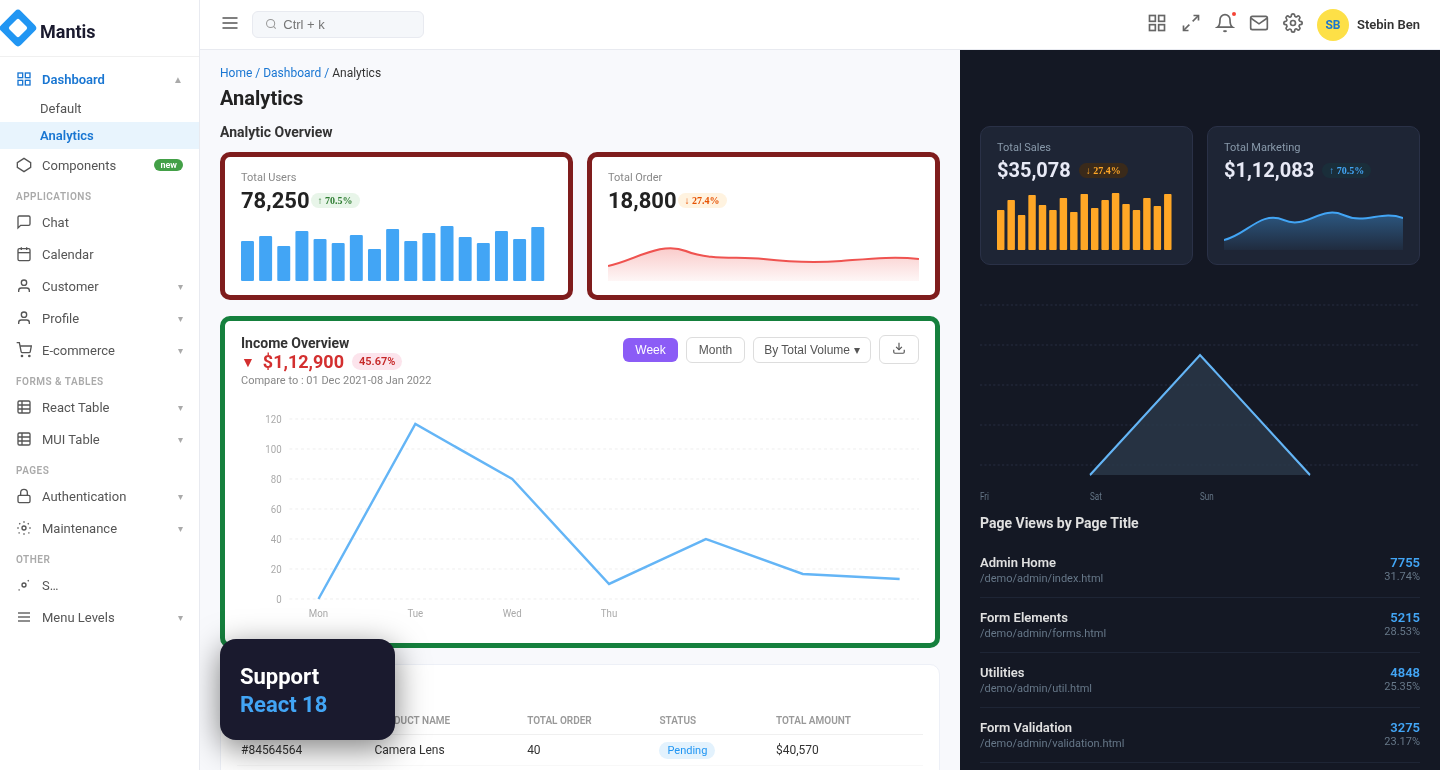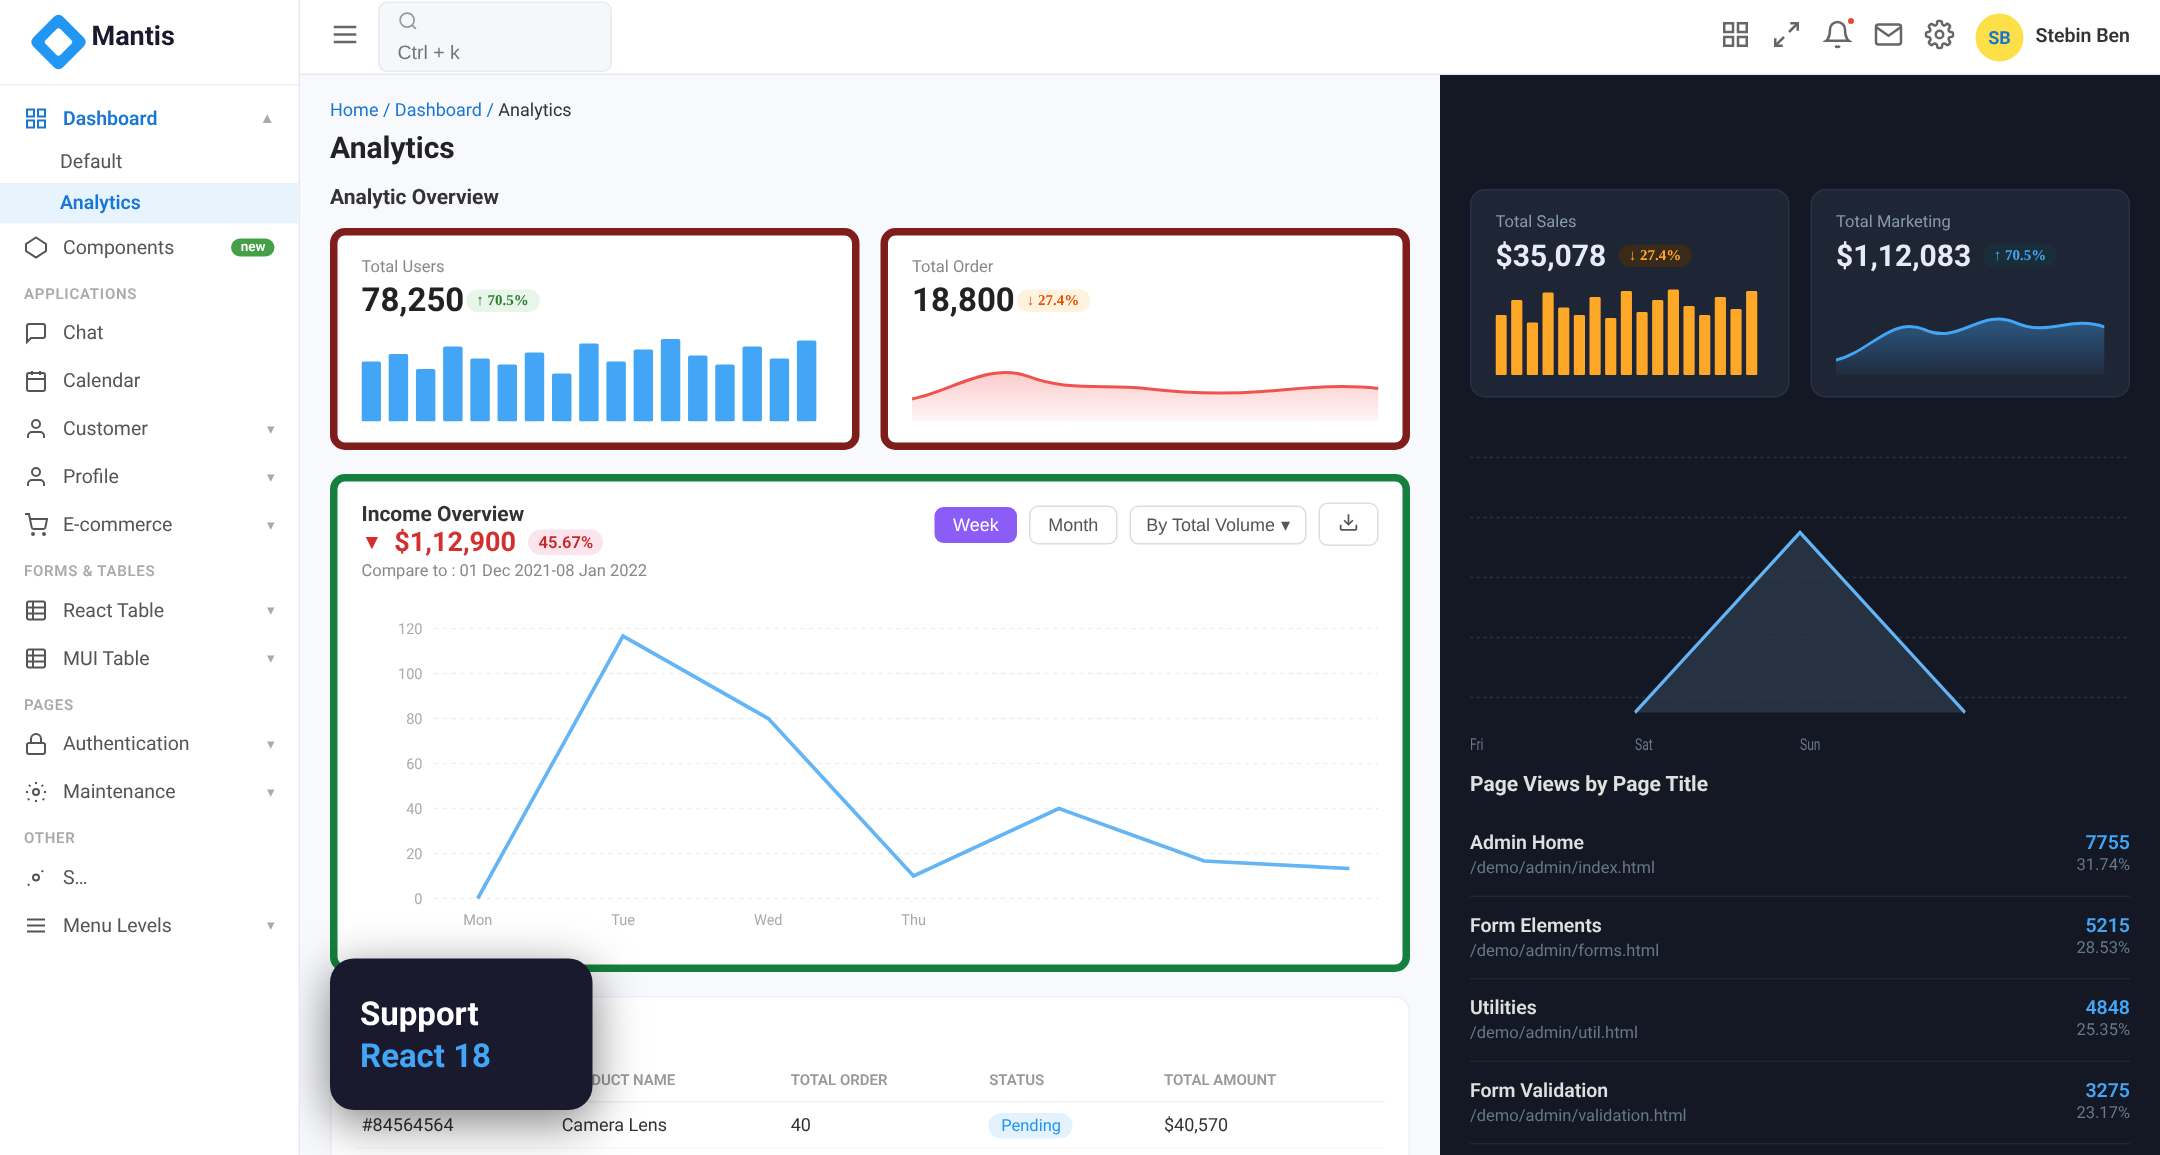--- a/index.html
+++ b/index.html
@@ -14,23 +14,23 @@
       overflow-y: auto;
       border-right: 1px solid #e8eaf0;
       display: flex;
       flex-direction: column;
     }
     #sidebar::-webkit-scrollbar { width: 4px; }
     #sidebar::-webkit-scrollbar-thumb { background: #ccc; border-radius: 2px; }
 
     .sidebar-logo {
       display: flex;
-      align-items: flex-start;
+      align-items: flex-end;
       gap: 8px;
-      padding: 14px 25px;
+      padding: 14px 4px;
       border-bottom: 1px solid #f0f0f0;
     }
     .logo-diamond {
       width: 28px; height: 28px;
       background: #2196f3;
       transform: rotate(45deg);
       border-radius: 4px;
       display: flex; align-items: center; justify-content: center;
     }
     .logo-diamond-inner {
@@ -102,22 +102,21 @@
     .header-left { display: flex; align-items: center; gap: 12px; }
     .header-menu-btn { cursor: pointer; color: #666; }
     .header-search {
       display: flex;
       align-items: flex-start;
       background: #f5f7fa;
       border: 1px solid #e8eaf0;
       border-radius: 6px;
       padding: 5px 12px;
       gap: 6px;
-      width: 156px;
-      flex-direction: column;
+      width: 172px;
     }
     .header-search input { border: none; background: transparent; font-size: 13px; color: #999; outline: none; width: 100%; }
     .header-right { display: flex; align-items: center; gap: 14px; }
     .header-icon { cursor: pointer; color: #555; position: relative; }
     .header-icon .notif-dot {
       position: absolute;
       top: -3px; right: -3px;
       width: 8px; height: 8px;
       background: #f44336;
       border-radius: 50%;

